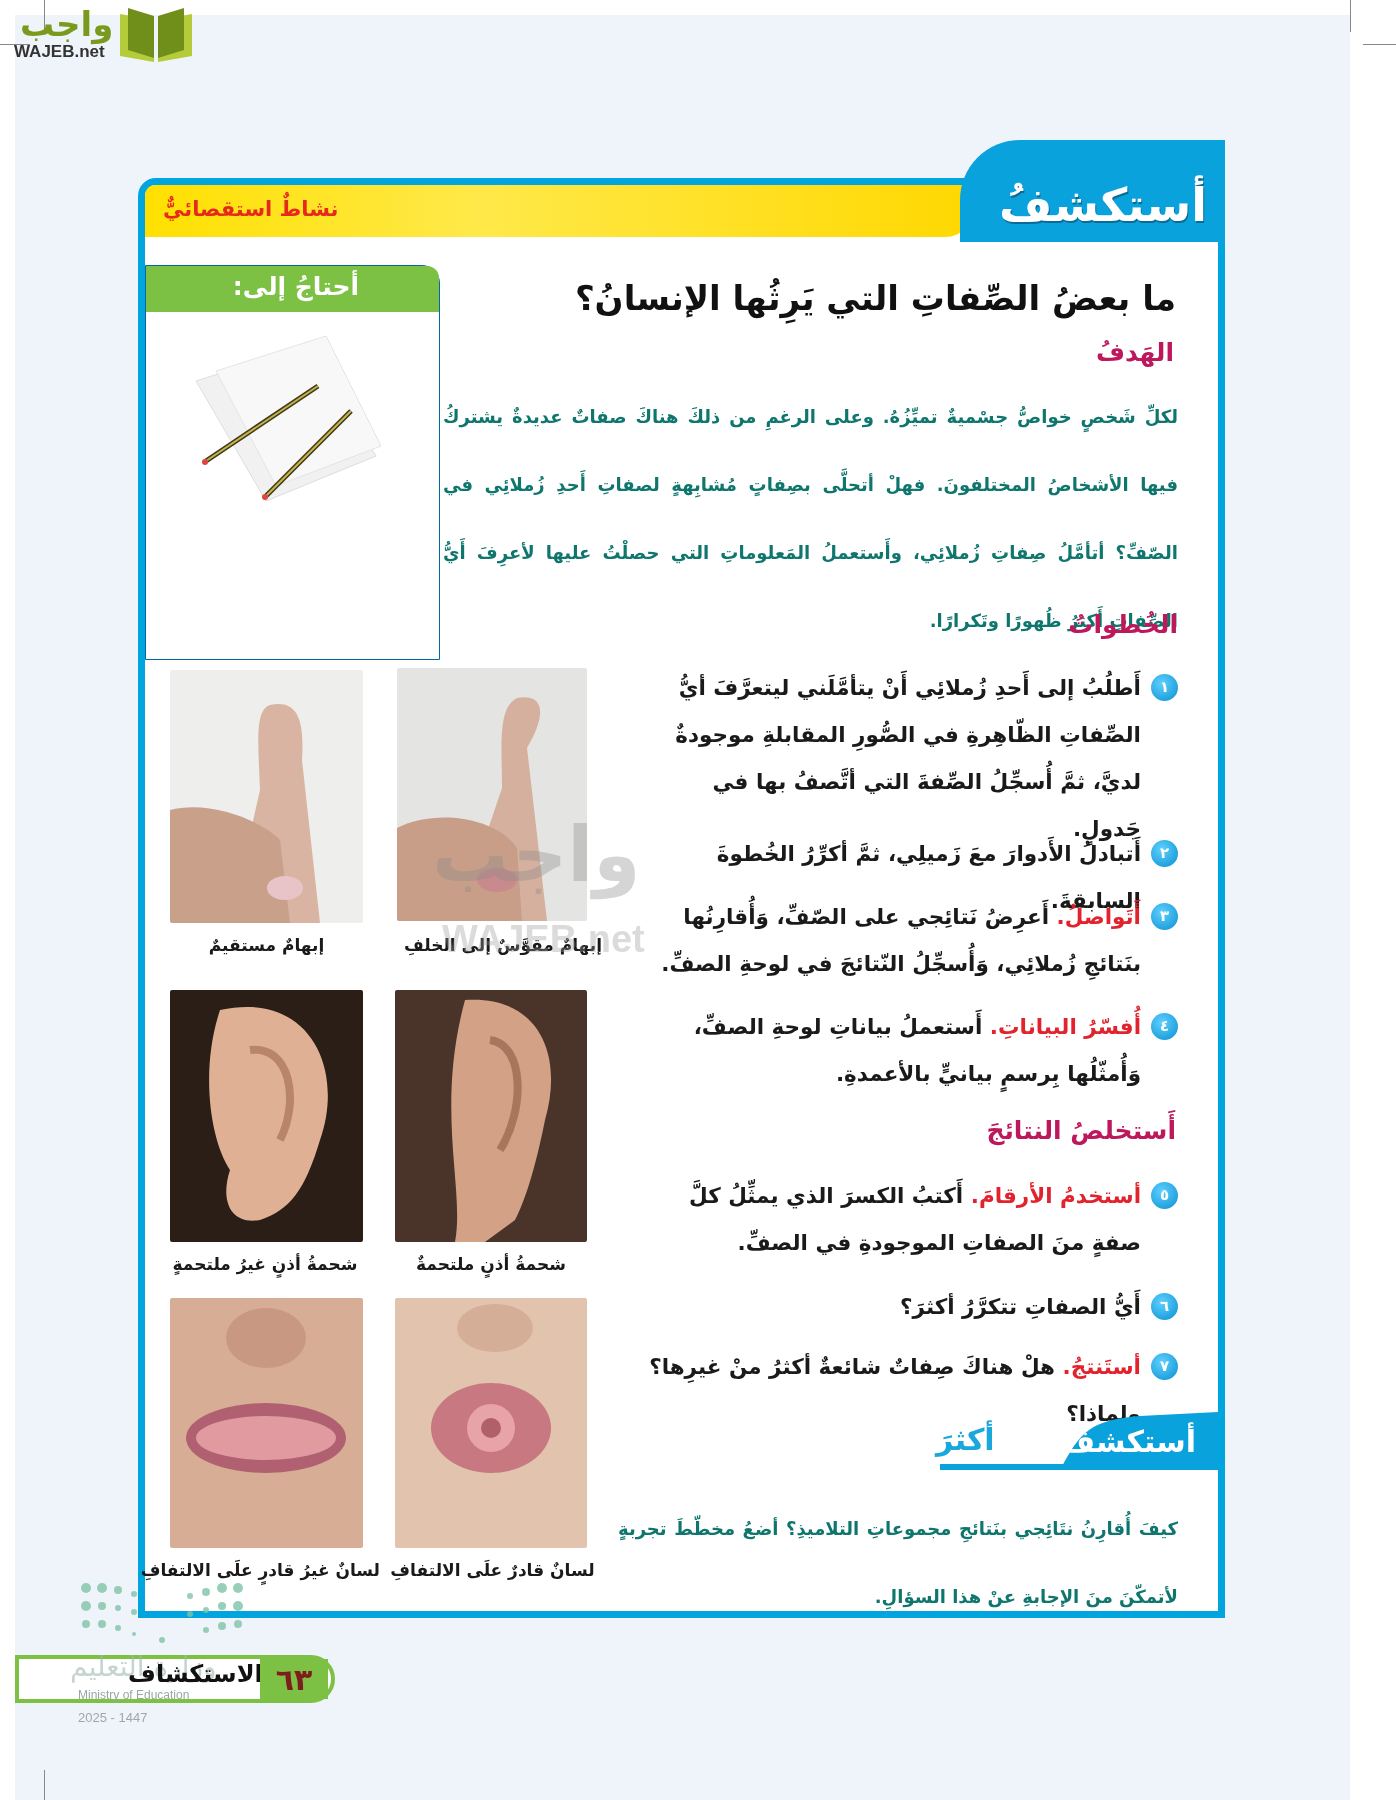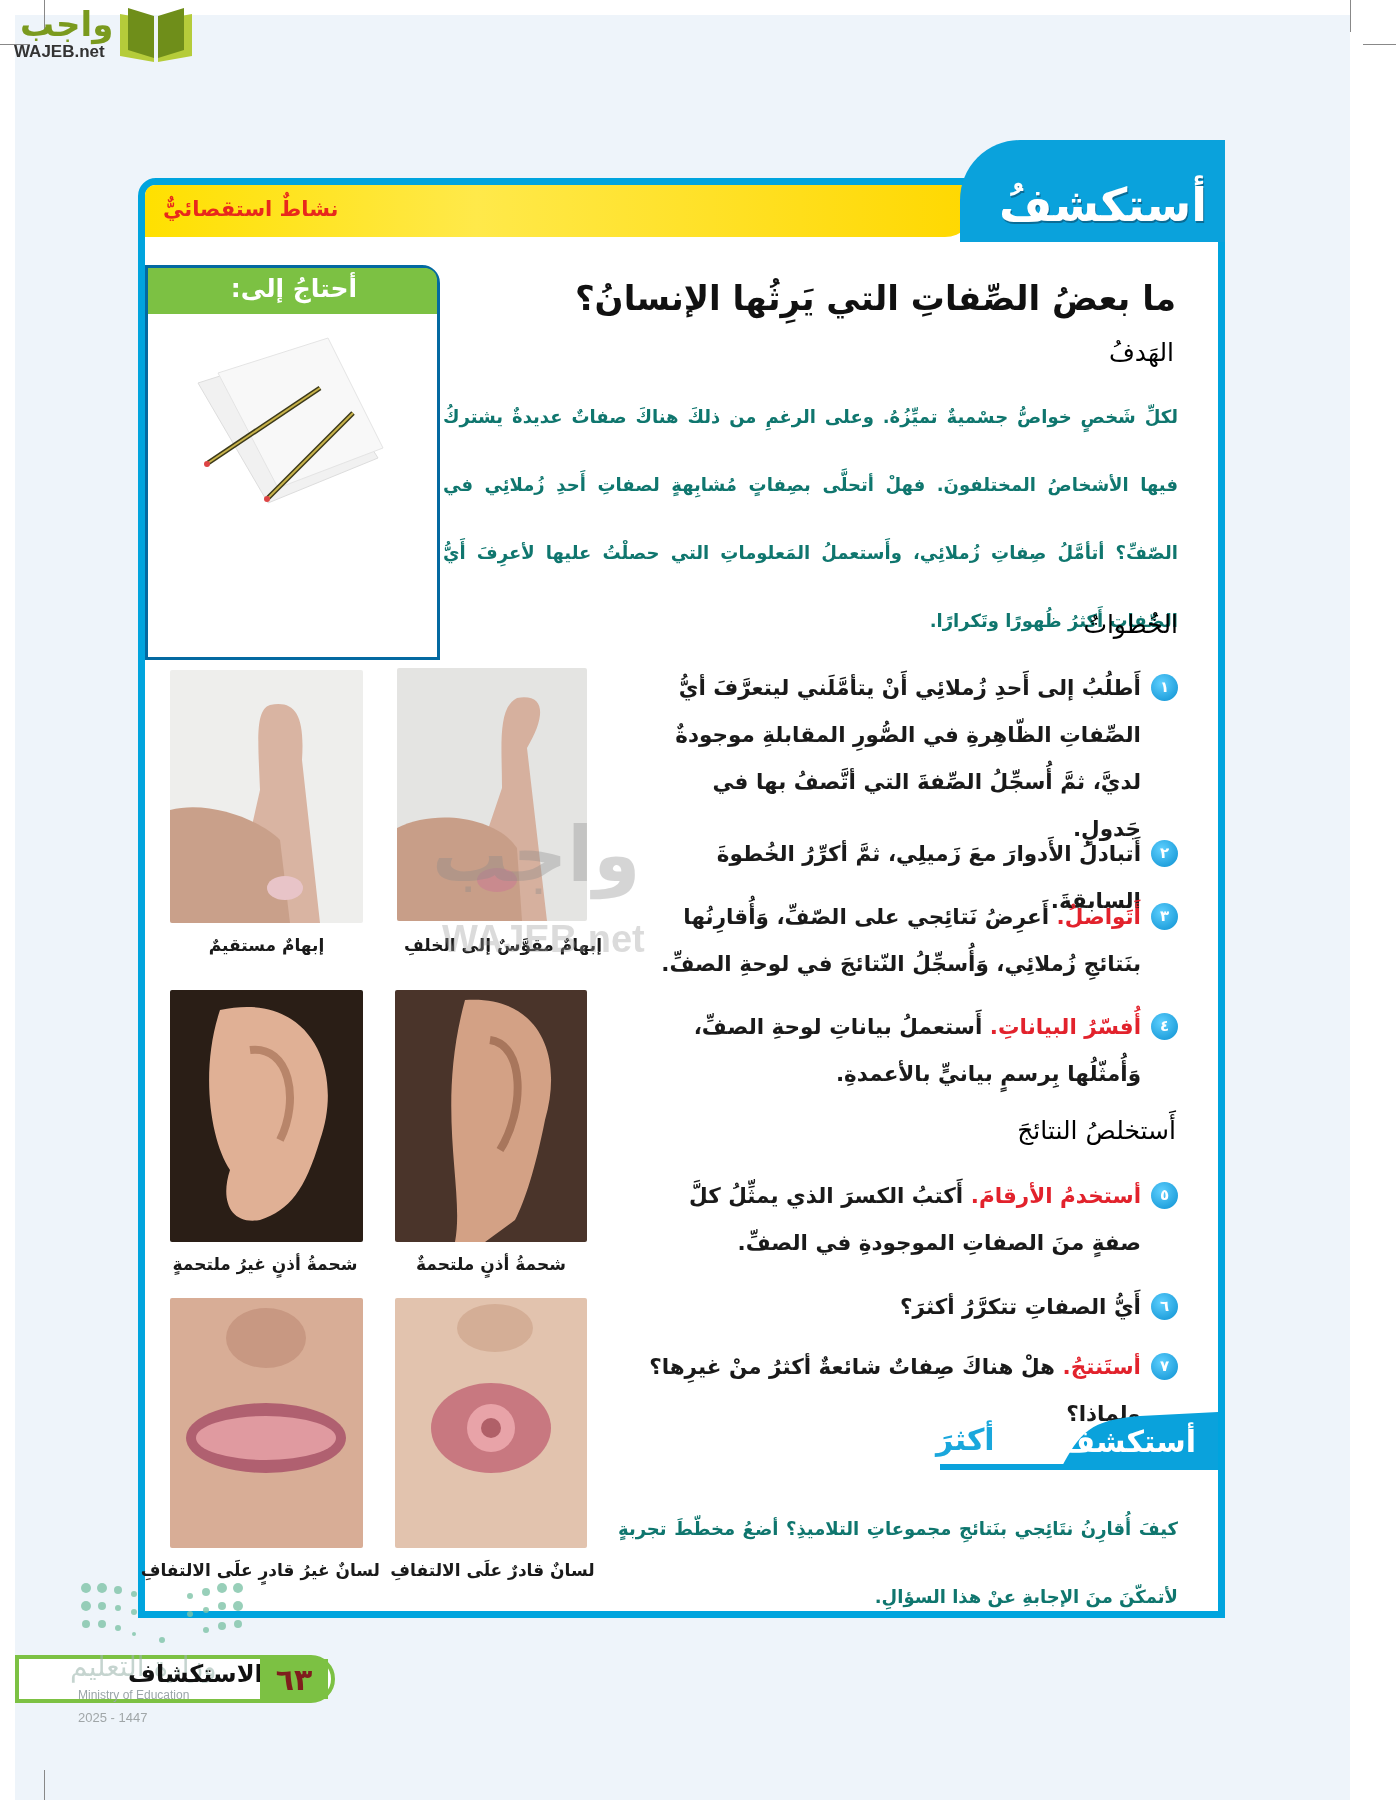--- a/index.html
+++ b/index.html
@@ -8,29 +8,29 @@
   .crop-mark{position:absolute;background:#888;}
   .wajeb-logo{position:absolute;left:8px;top:4px;width:180px;height:62px;}
   .wajeb-logo .ar{position:absolute;left:12px;top:0;font-size:34px;font-weight:bold;color:#7a9a1e;direction:rtl;font-family:"DejaVu Sans",sans-serif;}
   .wajeb-logo .en{position:absolute;left:6px;top:38px;font-size:17px;font-weight:bold;color:#333;font-family:"Liberation Sans",sans-serif;}
   .wajeb-logo .book{position:absolute;left:108px;top:4px;width:80px;height:56px;}
   .card{position:absolute;left:138px;top:178px;width:1087px;height:1440px;background:#ffffff;border:7px solid #00a4de;border-radius:18px 0 0 0;box-sizing:border-box;}
   .header-tab{position:absolute;left:960px;top:140px;width:265px;height:102px;background:#0aa2dc;border-radius:60px 0 0 0;}
   .header-tab-title{position:absolute;right:18px;top:38px;font-size:46px;font-weight:bold;color:#fff;direction:rtl;font-family:"DejaVu Sans",sans-serif;text-shadow:1px 2px 0 #0a6c96;}
   .yellow-band{position:absolute;left:145px;top:185px;width:830px;height:52px;background:linear-gradient(90deg,#ffe000,#ffe94a 40%,#ffd800);border-radius:10px 0 30px 0;}
   .yellow-band-label{position:absolute;left:18px;top:12px;font-size:21px;font-weight:bold;color:#e8281c;direction:rtl;font-family:"DejaVu Sans",sans-serif;}
-  .need-box{position:absolute;left:145px;top:265px;width:295px;height:395px;border:3px solid #0369a1;border-radius:0 18px 0 0;background:#fff;box-sizing:border-box;}
+  .need-box{position:absolute;left:145px;top:265px;width:295px;height:395px;border:1px solid #0369a1;border-radius:0 18px 0 0;background:#fff;box-sizing:border-box;}
   .need-head{position:absolute;left:0;top:0;right:0;height:46px;background:#7cc143;border-radius:0 12px 0 0;}
   .need-head-title{position:absolute;right:80px;top:6px;font-size:25px;font-weight:bold;color:#fff;direction:rtl;}
   .need-illus{position:absolute;left:40px;top:60px;width:200px;height:190px;}
   .need-list{position:absolute;right:18px;top:296px;list-style:none;margin:0;padding:0;direction:rtl;}
   .need-list li{font-size:22px;font-weight:bold;color:#111;margin-bottom:16px;display:flex;align-items:center;gap:10px;}
   .bullet{width:8px;height:8px;border-radius:50%;background:#3fb04c;display:inline-block;}
   .main-title{position:absolute;right:220px;top:278px;font-size:34px;font-weight:bold;color:#111;direction:rtl;white-space:nowrap;}
-  .section-head{position:absolute;font-size:25px;font-weight:normal;color:#000000;direction:rtl;white-space:nowrap;}
+  .section-head{position:absolute;font-size:25px;font-weight:bold;color:#be185d;direction:rtl;white-space:nowrap;}
   .body-text{position:absolute;right:218px;font-size:18px;font-weight:bold;color:#0f766e;direction:rtl;line-height:68px;text-align:justify;}
   .step{position:absolute;right:218px;direction:rtl;font-size:21.5px;font-weight:bold;color:#1a1a1a;line-height:47px;display:flex;gap:10px;}
   .step-num{flex:none;width:27px;height:27px;border-radius:50%;background:radial-gradient(circle at 40% 35%,#5fd0ff,#0a8fd0);color:#fff;font-size:15px;display:flex;align-items:center;justify-content:center;margin-top:10px;}
   .step-text{width:500px;}
   .skill{color:#e2222c;}
   .photo{position:absolute;border-radius:2px;overflow:hidden;}
   .caption{position:absolute;font-size:17px;font-weight:bold;color:#1a1a1a;direction:rtl;text-align:center;white-space:nowrap;}
   .watermark{position:absolute;left:432px;top:818px;width:300px;height:160px;opacity:.35;pointer-events:none;}
   .watermark .wm-ar{position:absolute;left:0;top:-8px;font-size:76px;font-weight:bold;color:#8a8a8a;}
   .watermark .wm-en{position:absolute;left:10px;top:100px;font-size:38px;font-weight:bold;color:#9a9a9a;font-family:"Liberation Sans",sans-serif;}

